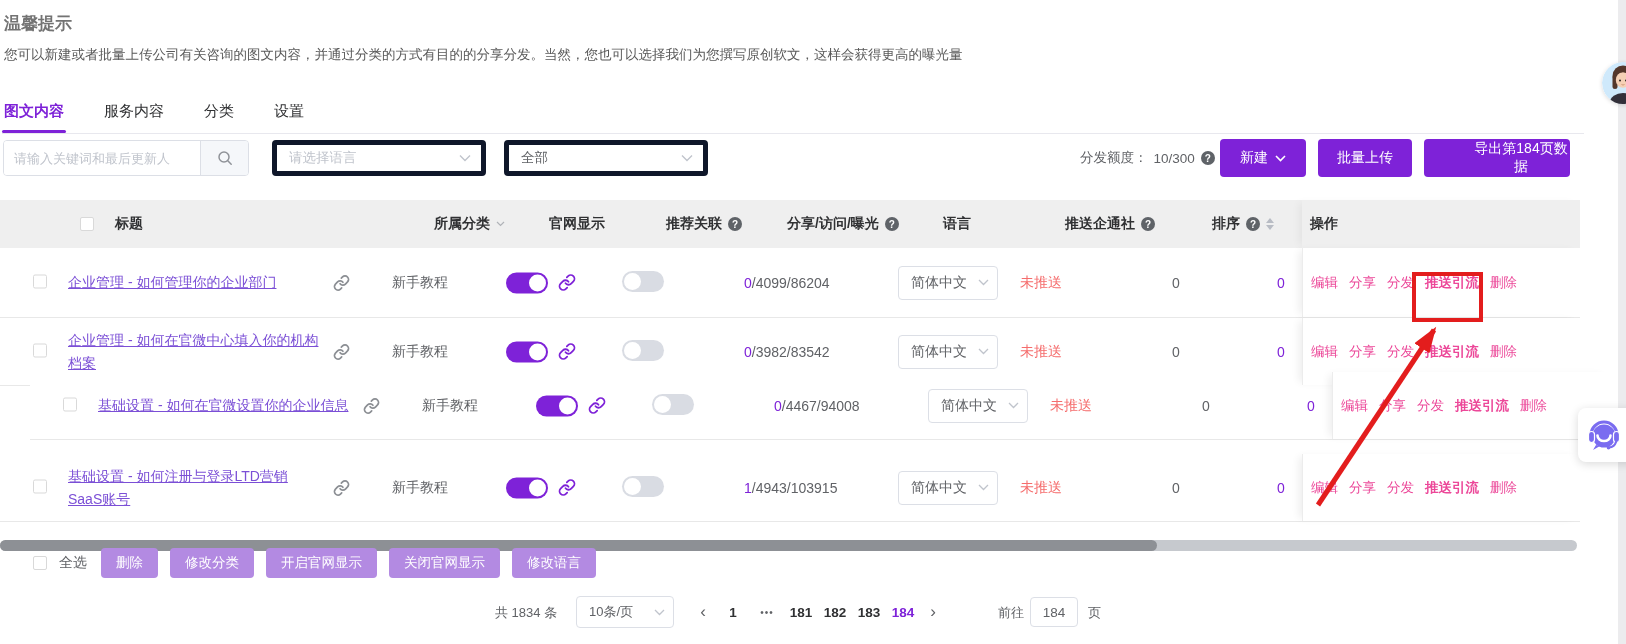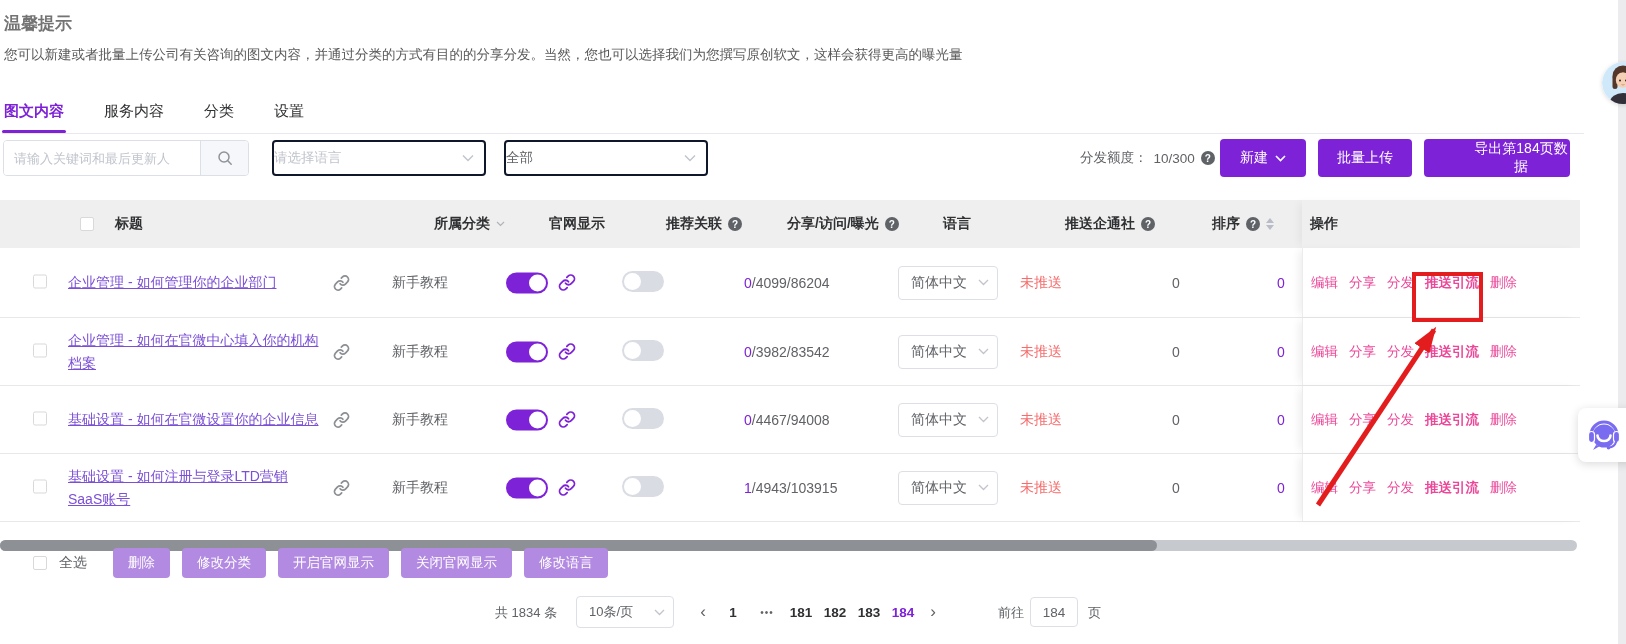--- a/index.html
+++ b/index.html
@@ -13,21 +13,21 @@
   .tabs { position:absolute; left:2px; top:96px; width:1582px; height:38px; border-bottom:1px solid #e8e8ee; display:flex; gap:36px; }
   .tab { position:relative; font-size:15px; color:#303133; padding:6px 2px 0 2px; height:37px; cursor:pointer; }
   .tab.active { color:#7e22d8; font-weight:bold; }
   .tab.active::after { content:""; position:absolute; left:0; right:0; bottom:0; height:3px; background:#7e22d8; border-radius:2px; }
 
   
   .search-box { position:absolute; left:3px; top:140px; width:246px; height:36px; border:1px solid #dcdfe6; border-radius:4px; display:flex; overflow:hidden; background:#fff; }
   .search-input { flex:1; border:none; outline:none; padding:0 10px; font-size:13px; color:#606266; font-family:inherit; }
   .search-input::placeholder { color:#c0c4cc; }
   .search-btn { width:52px; background:#f5f7fa; border-left:1px solid #dcdfe6; display:flex; align-items:center; justify-content:center; cursor:pointer; }
-  .select { position:absolute; top:140px; height:36px; border:2px solid #0f172a; border-radius:4px; background:#fff; display:flex; align-items:center; justify-content:space-between; padding:0 10px 0 0; font-size:13.5px; cursor:pointer; }
+  .select { position:absolute; top:140px; height:36px; border:5px solid #0f172a; border-radius:4px; background:#fff; display:flex; align-items:center; justify-content:space-between; padding:0 10px 0 12px; font-size:13.5px; cursor:pointer; }
   .sel-lang { left:272px; width:214px; color:#c0c4cc; }
   .sel-cat  { left:504px; width:204px; color:#606266; }
   .mini-select { border:1px solid #dcdfe6; border-radius:4px; background:#fff; display:flex; align-items:center; justify-content:space-between; padding:0 8px 0 12px; font-size:13px; color:#606266; cursor:pointer; }
 
   .quota { position:absolute; left:1080px; top:149px; display:flex; align-items:center; gap:6px; font-size:13.5px; color:#606266; }
   .qmark { display:inline-flex; width:14px; height:14px; border-radius:50%; background:#5f6368; color:#fff; font-size:10px; font-weight:bold; align-items:center; justify-content:center; flex:none; }
 
   .btn { position:absolute; top:139px; height:38px; background:#7e22d8; color:#fff; border:none; border-radius:4px; font-size:14px; font-family:inherit; cursor:pointer; display:flex; align-items:center; justify-content:center; gap:7px; }
   .btn-new { left:1220px; width:86px; }
   .btn-batch { left:1318px; width:94px; }
@@ -71,21 +71,21 @@
   
   .hl-rect { position:absolute; left:1412px; top:272px; width:71px; height:50px; border:4px solid #e31d1d; z-index:40; pointer-events:none; }
   .arrow-svg { position:absolute; left:0; top:0; z-index:41; pointer-events:none; }
 
   
   .hscroll { position:absolute; left:0; top:540px; width:1577px; height:11px; background:#c6c9ce; border-radius:6px; }
   .hthumb { position:absolute; left:0; top:0; width:1157px; height:11px; background:#8d9095; border-radius:6px; cursor:grab; }
 
   
   .bulk { position:absolute; left:33px; top:548px; display:flex; align-items:center; gap:12px; }
-  .bulk-label { font-size:14px; color:#606266; margin-right:14px; }
+  .bulk-label { font-size:14px; color:#606266; margin-right:2px; }
   .bulk-btn { height:30px; background:#b38ae2; color:#fff; border:none; border-radius:4px; font-size:13.5px; font-family:inherit; padding:0 15px; cursor:pointer; }
 
   
   .pag { position:absolute; top:596px; left:0; width:1626px; height:32px; font-size:13px; color:#606266; }
   .pag .total { position:absolute; left:495px; top:8px; }
   .pag .psize { position:absolute; left:576px; top:0; width:98px; height:32px; }
   .pager { position:absolute; left:690px; top:0; display:flex; align-items:center; }
   .pnum { min-width:34px; height:32px; display:flex; align-items:center; justify-content:center; font-size:13.5px; font-weight:bold; color:#303133; cursor:pointer; }
   .pnum.cur { color:#7e22d8; }
   .parrow { width:26px; height:32px; display:flex; align-items:center; justify-content:center; font-size:17px; color:#606266; cursor:pointer; }
@@ -266,21 +266,21 @@
     <div class="cell c-form">0</div>
     <div class="ops-col">
       <a>编辑</a>
       <a>分享</a>
       <a>分发</a>
       <a class="strong">推送引流</a>
       <a>删除</a>
     </div>
   </div>
 
-  <div class="row" style="top:386px;height:68px;">
+  <div class="row" style="top:372px;height:68px;margin-left:30px;">
     <div class="cell c-check"><span class="checkbox"></span></div>
     <div class="cell c-title">
         <a>基础设置 - 如何在官微设置你的企业信息</a>
       </div>
     <div class="cell c-link">
         <svg width="17" height="17" viewBox="0 0 24 24" fill="none" stroke="#8c8f94" stroke-width="2.4" stroke-linecap="round">
           <path d="M10 13a5 5 0 0 0 7.54.54l3-3a5 5 0 0 0-7.07-7.07l-1.72 1.71"></path>
           <path d="M14 11a5 5 0 0 0-7.54-.54l-3 3a5 5 0 0 0 7.07 7.07l1.71-1.71"></path>
         </svg>
       </div>

